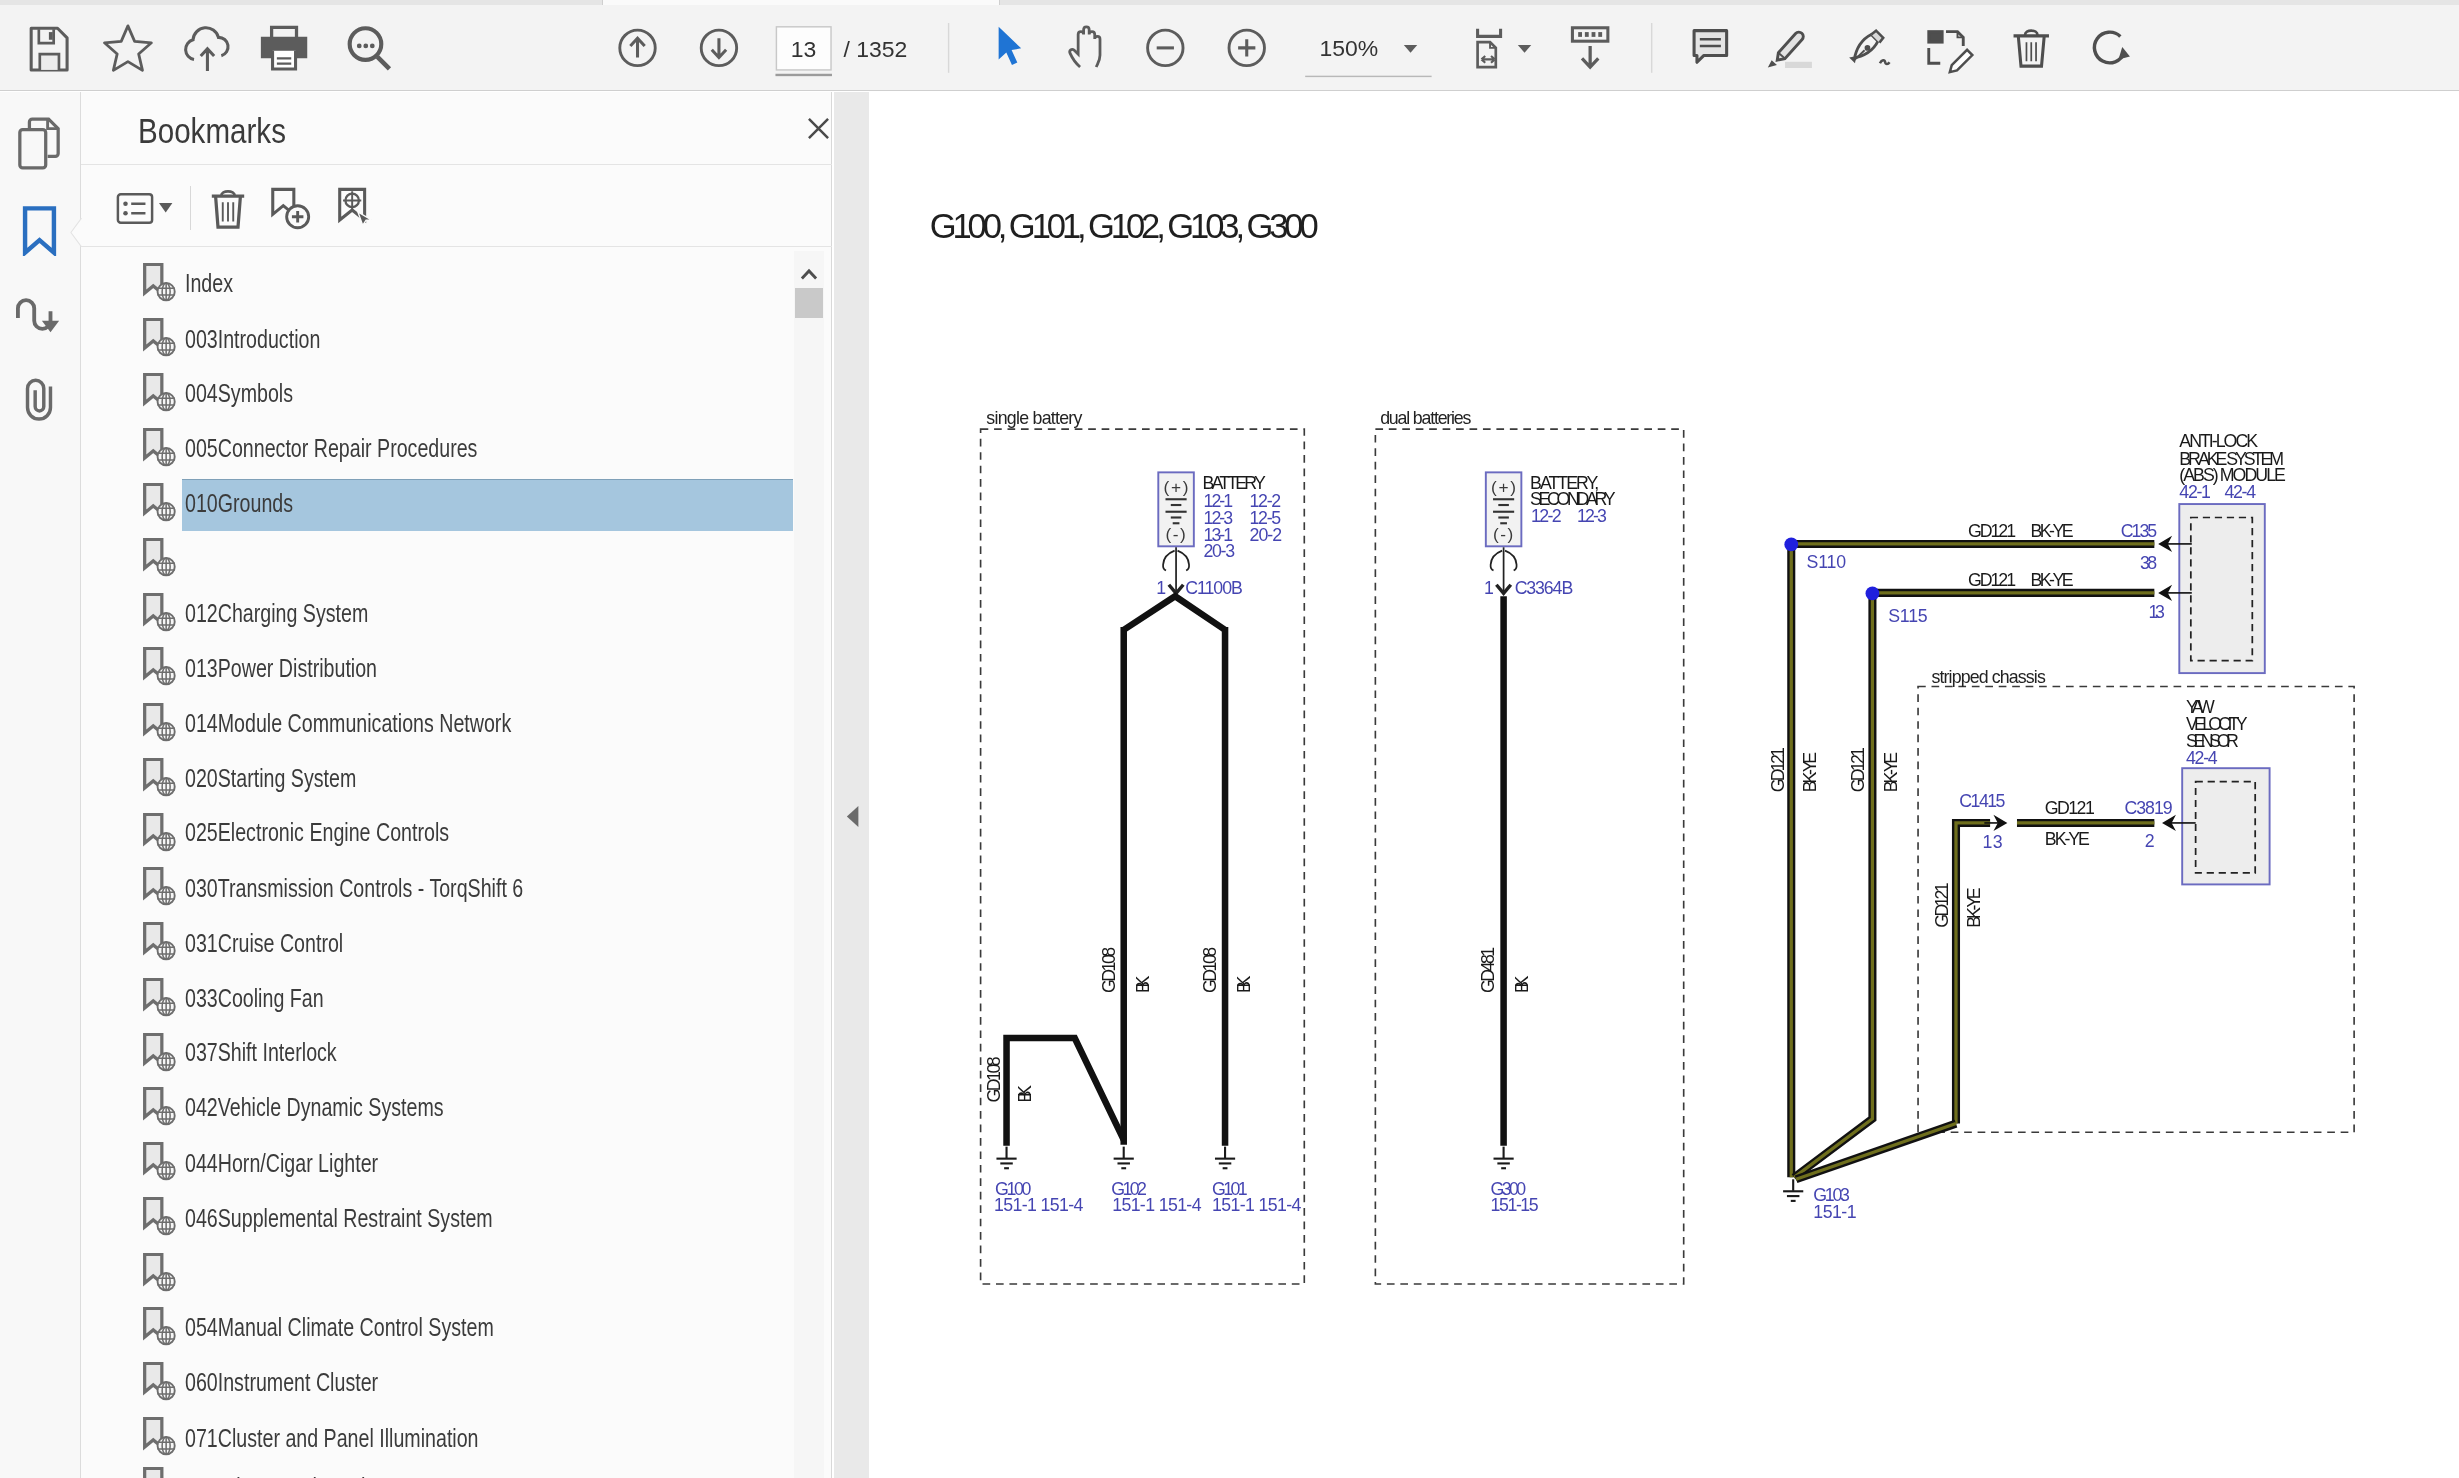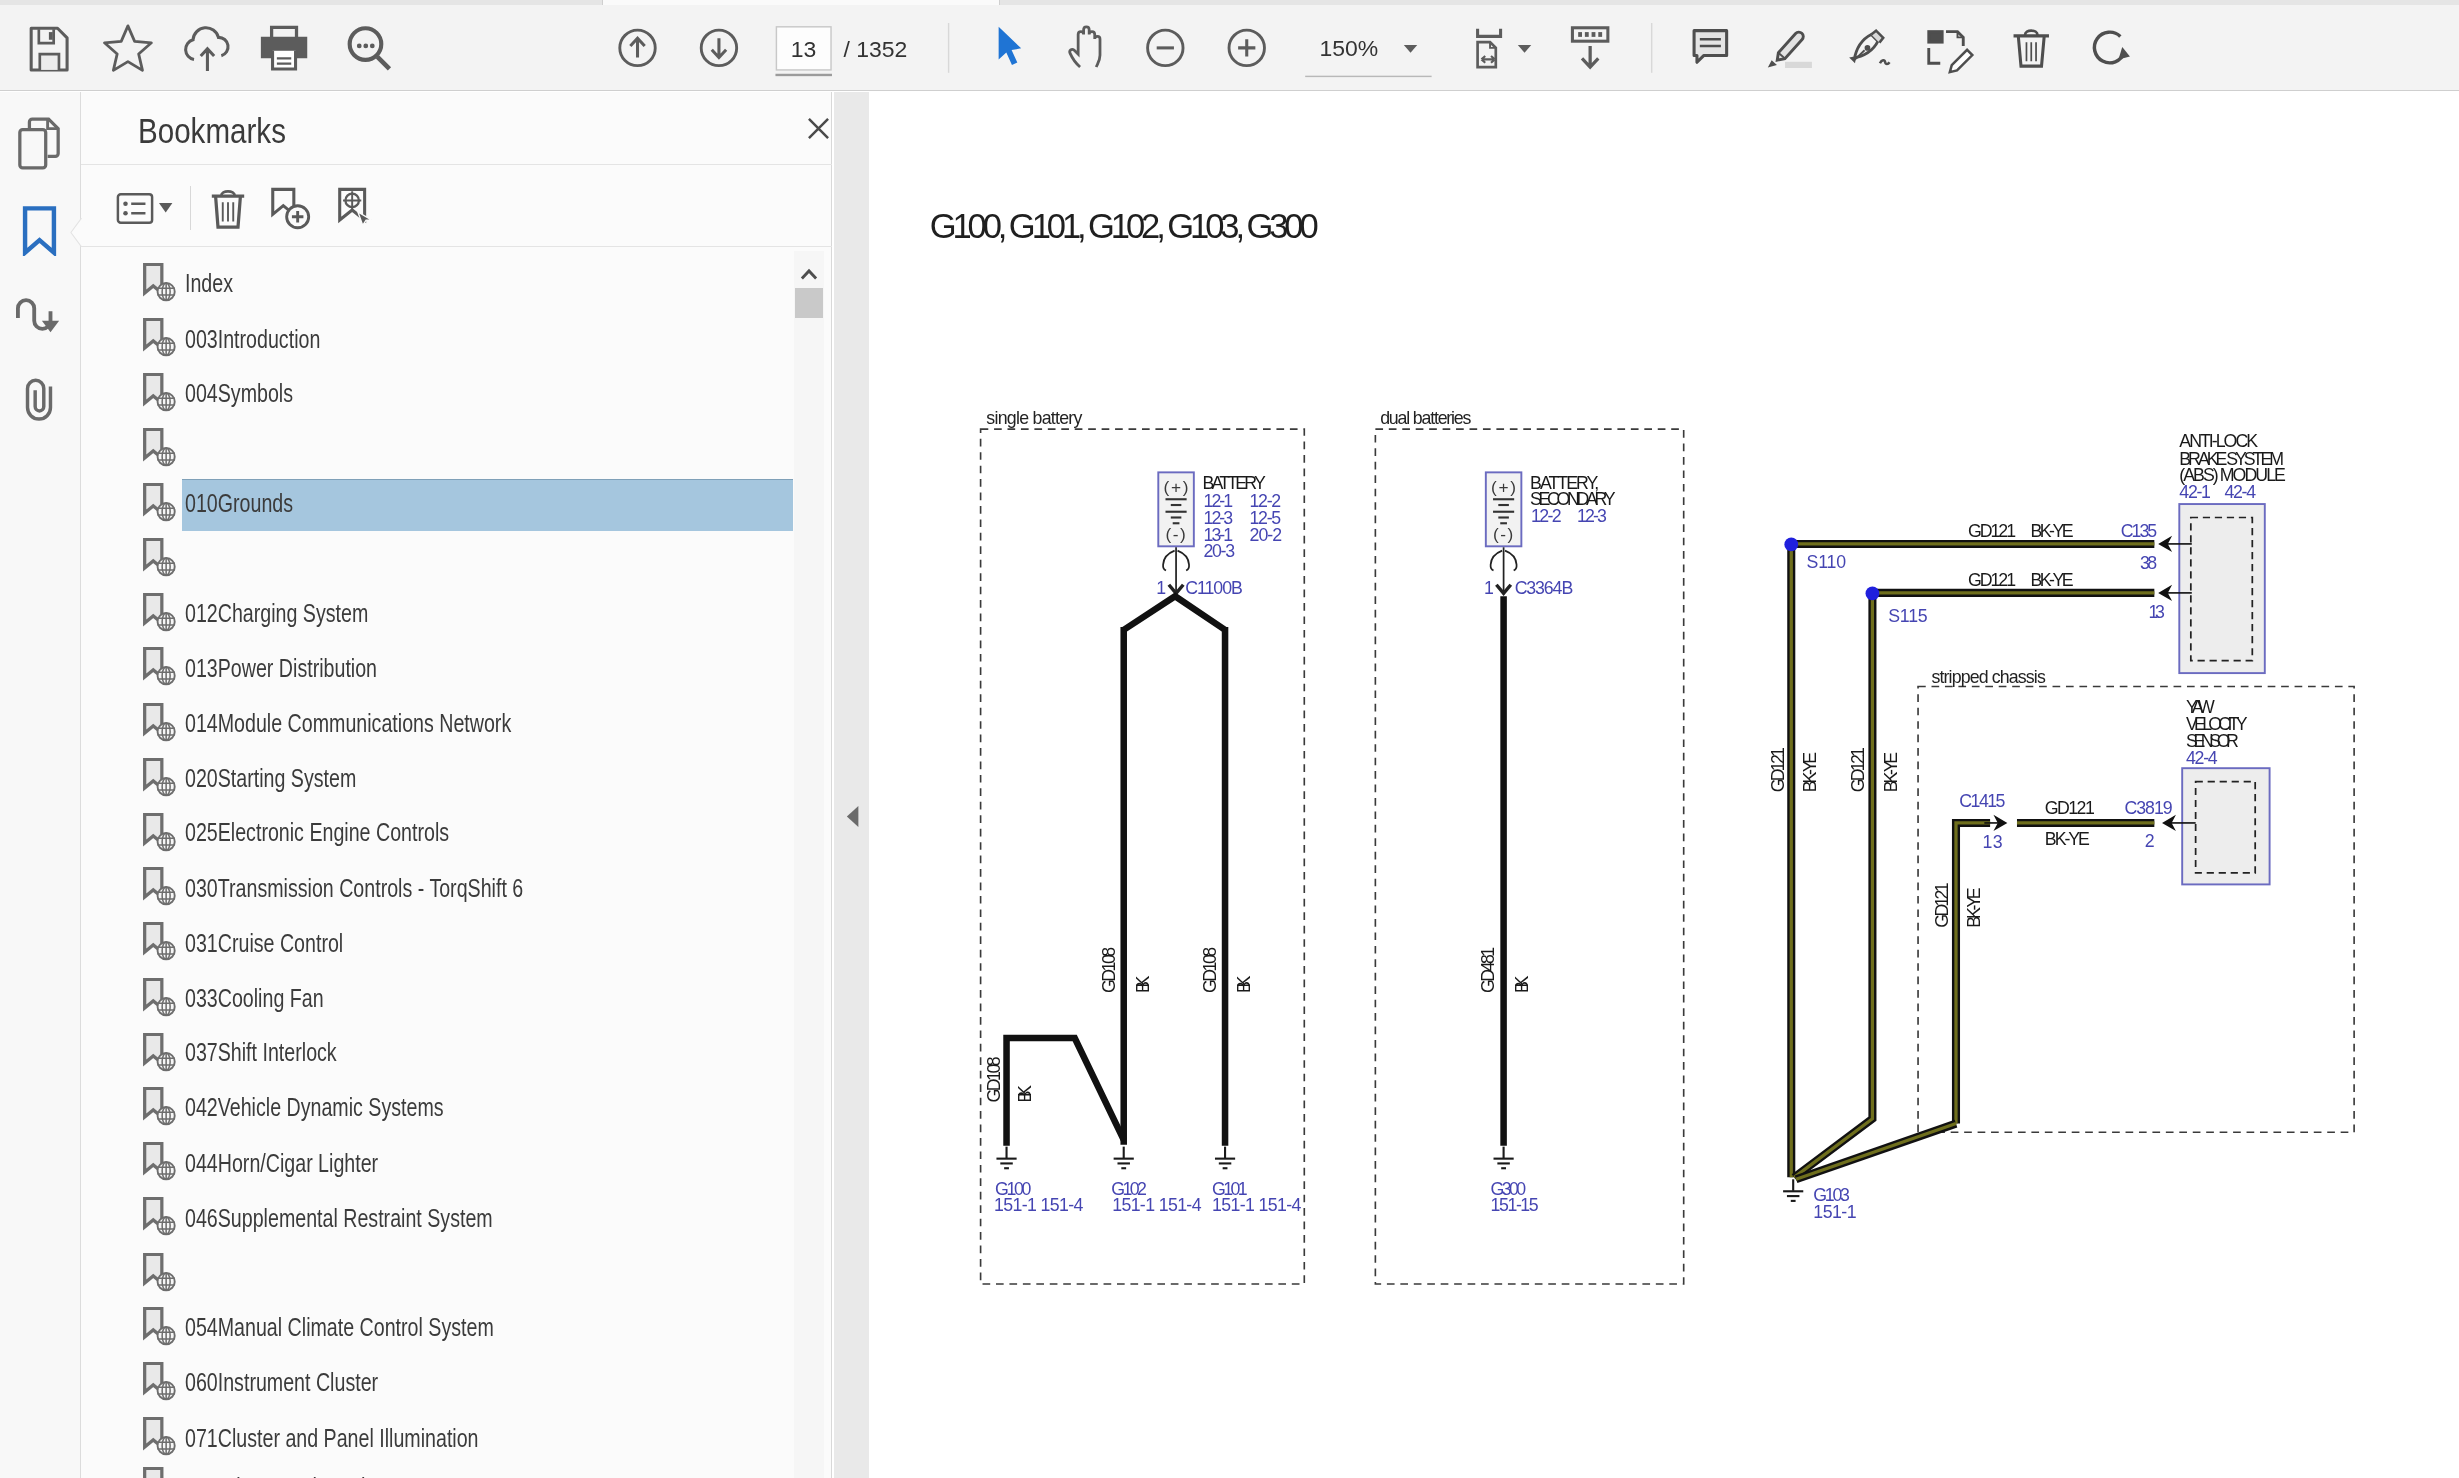--- a/index.html
+++ b/index.html
@@ -381,20 +381,21 @@
    <ellipse cx="26" cy="30" rx="4.2" ry="9" fill="none" stroke="#6e6e6e" stroke-width="1.6"></ellipse>
    <path d="M17 26.5 h18 M17 33.5 h18 M26 21 v18" stroke="#6e6e6e" stroke-width="1.6"></path>
   </svg>
   <div class="abs bmtx" style="left:104px;top:284px"><span class="sqi">004Symbols</span></div>
   <svg class="abs" style="left:60px;top:336px" width="35" height="42" viewBox="0 0 36 44">
    <path d="M3.5 1.5 h18 v30 l-9 -7.5 l-9 7.5 z" fill="#e9e9e9" stroke="#6e6e6e" stroke-width="3.4"></path>
    <circle cx="26" cy="30" r="9" fill="#f6f6f6" stroke="#6e6e6e" stroke-width="2"></circle>
    <ellipse cx="26" cy="30" rx="4.2" ry="9" fill="none" stroke="#6e6e6e" stroke-width="1.6"></ellipse>
    <path d="M17 26.5 h18 M17 33.5 h18 M26 21 v18" stroke="#6e6e6e" stroke-width="1.6"></path>
   </svg>
+  <div class="abs bmtx" style="left:104px;top:339px"><span class="sqi">005Connector Repair Procedures</span></div>
   <svg class="abs" style="left:60px;top:391px" width="35" height="42" viewBox="0 0 36 44">
    <path d="M3.5 1.5 h18 v30 l-9 -7.5 l-9 7.5 z" fill="#e9e9e9" stroke="#6e6e6e" stroke-width="3.4"></path>
    <circle cx="26" cy="30" r="9" fill="#f6f6f6" stroke="#6e6e6e" stroke-width="2"></circle>
    <ellipse cx="26" cy="30" rx="4.2" ry="9" fill="none" stroke="#6e6e6e" stroke-width="1.6"></ellipse>
    <path d="M17 26.5 h18 M17 33.5 h18 M26 21 v18" stroke="#6e6e6e" stroke-width="1.6"></path>
   </svg>
   <div class="abs bmtx" style="left:104px;top:394px"><span class="sqi">010Grounds</span></div>
   <svg class="abs" style="left:60px;top:446px" width="35" height="42" viewBox="0 0 36 44">
    <path d="M3.5 1.5 h18 v30 l-9 -7.5 l-9 7.5 z" fill="#e9e9e9" stroke="#6e6e6e" stroke-width="3.4"></path>
    <circle cx="26" cy="30" r="9" fill="#f6f6f6" stroke="#6e6e6e" stroke-width="2"></circle>

